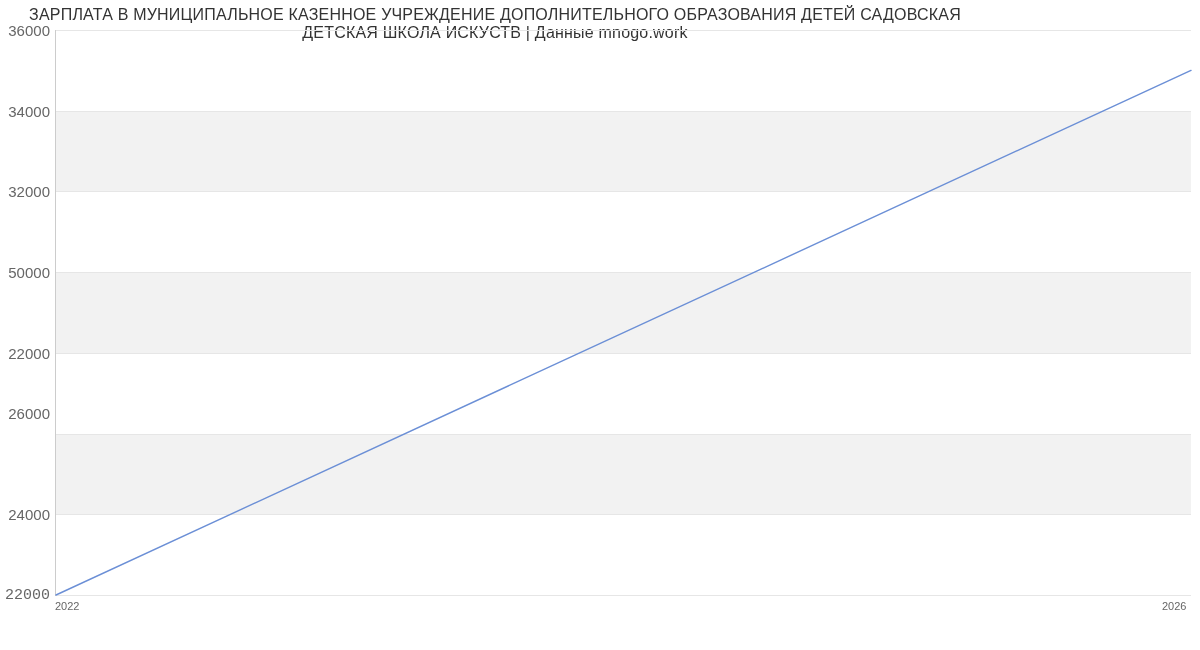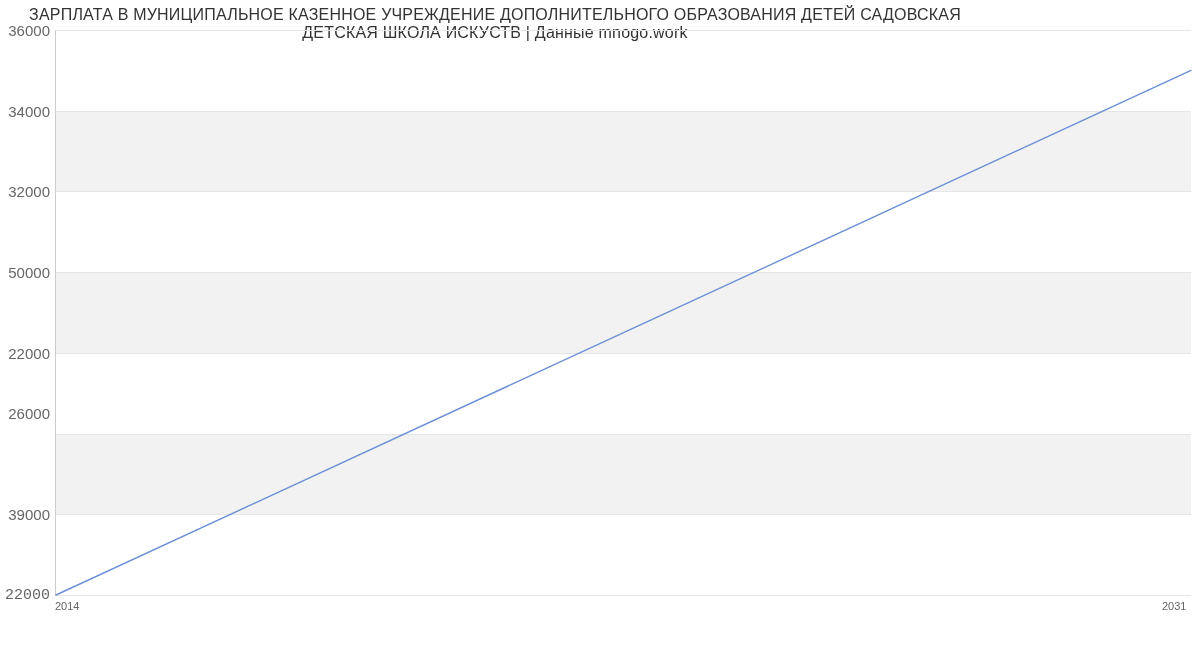--- a/index.html
+++ b/index.html
@@ -85,21 +85,21 @@
     <div class="grid" style="top: 242.143px;"></div>
     <div class="grid" style="top: 161.429px;"></div>
     <div class="grid" style="top: 80.7143px;"></div>
     <div class="grid" style="top: 0px;"></div>
     <svg class="line" viewBox="0 0 1135 565" preserveAspectRatio="none">
     <polyline id="series-line" fill="none" stroke-width="1.4" stroke-linecap="round" points="0,565 1135,40.35714285714289" stroke="#6b8fd6"></polyline>
   </svg>
 </div>
 
 <div class="ytick" style="top: 595px; font-family: Liberation Mono, monospace;">22000</div>
-<div class="ytick" style="top: 514.286px;">39000</div>
+<div class="ytick" style="top: 514.286px;">24000</div>
 <div class="ytick" style="top: 413px;">26000</div>
 <div class="ytick" style="top: 352.857px;">22000</div>
 <div class="ytick" style="top: 272.143px;">50000</div>
 <div class="ytick" style="top: 191.429px;">32000</div>
 <div class="ytick" style="top: 110.714px;">34000</div>
 <div class="ytick" style="top: 30px;">36000</div>
-<div class="xtick" style="left: 55px;">2014</div>
-<div class="xtick" style="left: 1162px;">2031</div>
+<div class="xtick" style="left: 55px;">2022</div>
+<div class="xtick" style="left: 1162px;">2026</div>
 
 </body></html>

